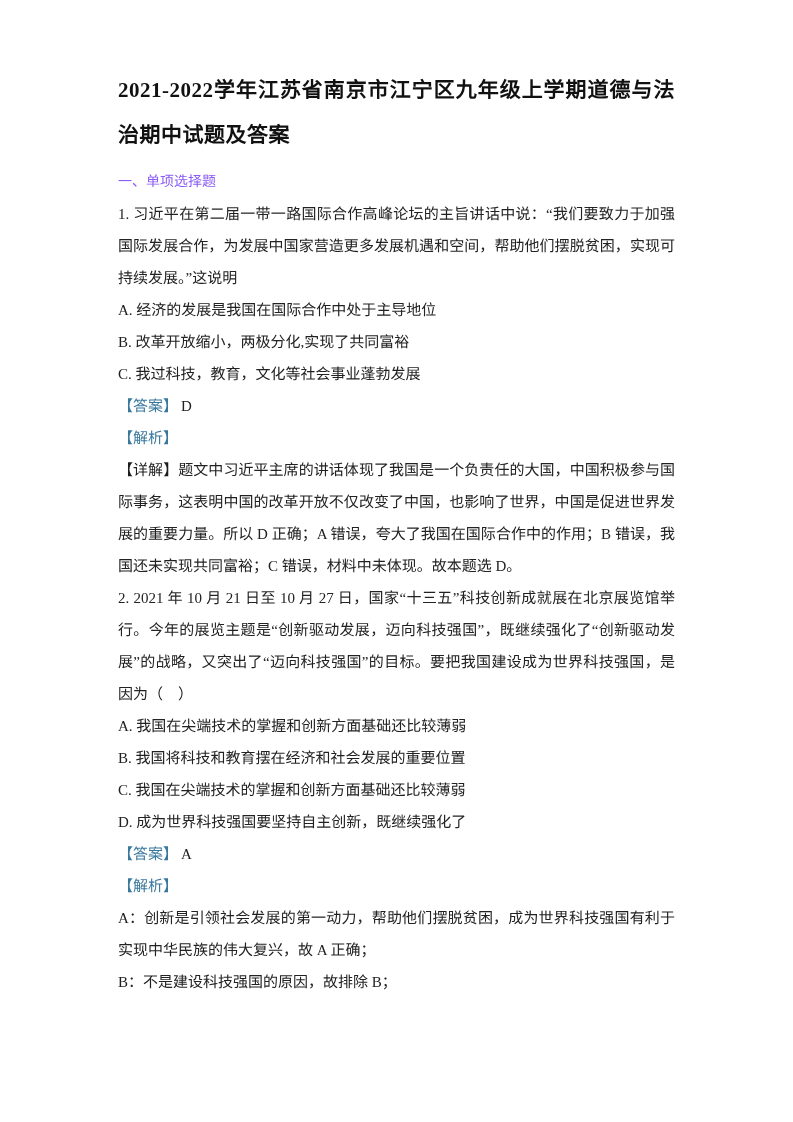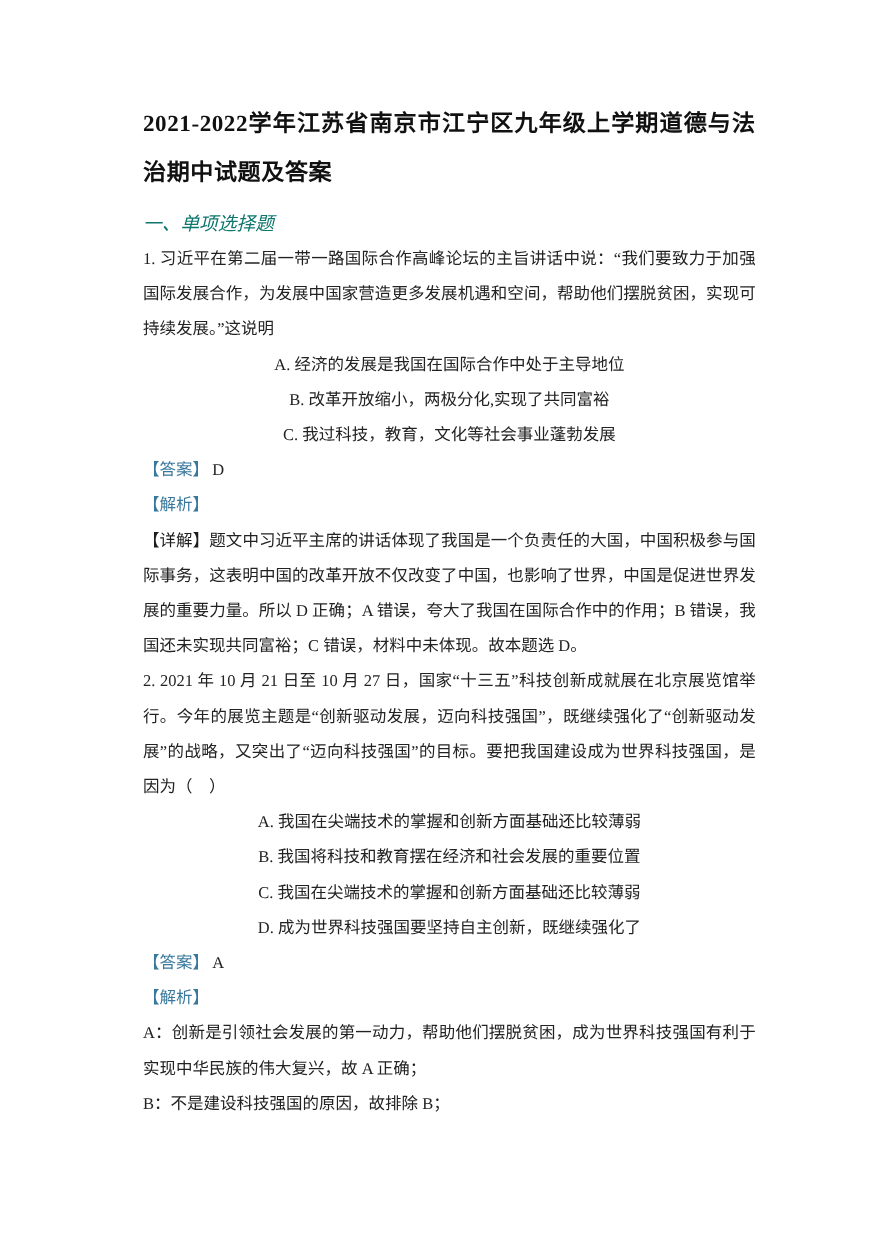--- a/index.html
+++ b/index.html
@@ -13,47 +13,45 @@
   }
   .page {
     position: relative;
     width: 793px; height: 1122px;
     background: #ffffff;
   }
   .content {
     position: absolute;
     left: 118px; top: 0;
     width: 557px;
-    padding-top: 90px;
-    margin-left: 12px;
+    padding-top: 68px;
   }
   .title {
     font-size: 21px;
     font-weight: bold;
     line-height: 45px;
     text-align: justify;
     text-justify: inter-ideograph;
     letter-spacing: 0.5px;
     color: #111111;
   }
   .section-heading {
-    font-size: 17px;
+    font-size: 14px;
     line-height: 32px;
     margin-top: 8px;
-    color: #0f766e;
-    font-style: italic;
+    color: #8b5cf6;
   }
   .para {
     font-size: 15px;
     line-height: 32px;
     text-align: justify;
     text-justify: inter-ideograph;
     color: #222222;
   }
-  .option { text-align: center; }
+  .option { text-align: left; }
   .accent { color: var(--accent); }
   .answer-value { margin-left: 3px; color: #222222; }
   .detail-label { font-weight: normal; color: #1c1c1c; }
 </style>
 </head>
 <body>
 
 <div class="page">
   <div class="content">
 

